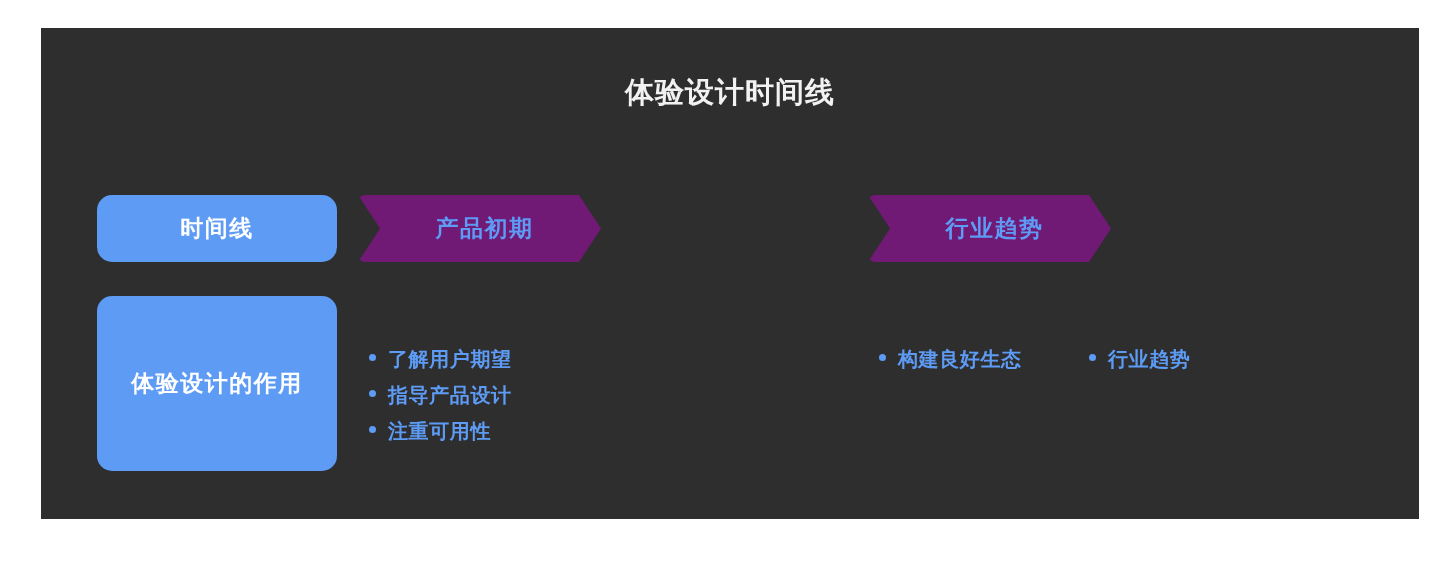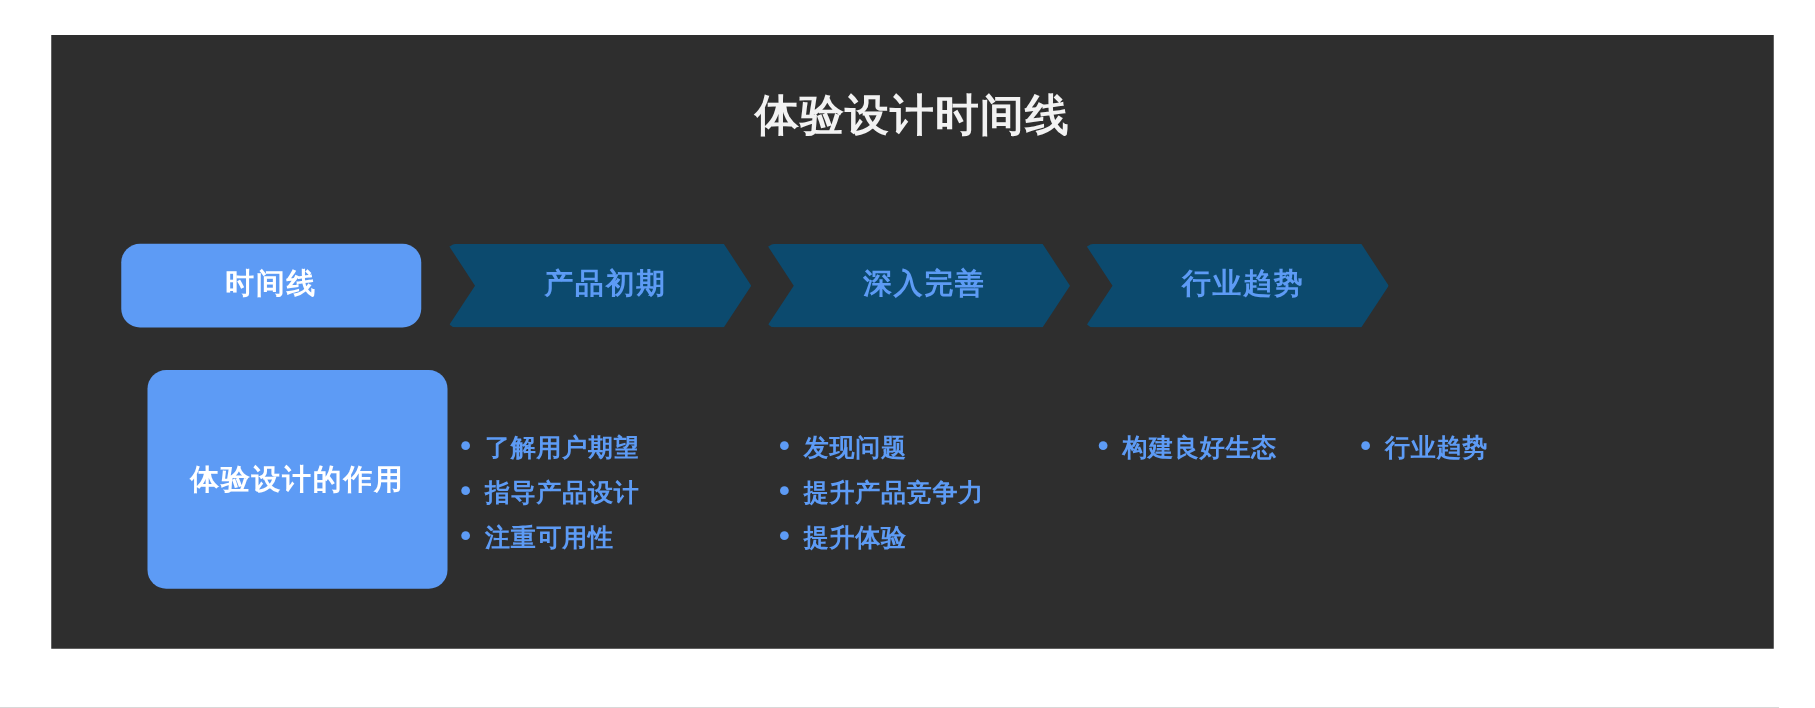--- a/index.html
+++ b/index.html
@@ -33,35 +33,34 @@
   }
 
   
   .title {
     position: absolute;
     left: 0;
     top: 42px;
     width: 1378px;
     text-align: center;
     color: #f2f2f2;
-    font-size: 35px;
+    font-size: 29px;
     font-weight: bold;
     letter-spacing: 1px;
     line-height: 45px;
     white-space: nowrap;
   }
 
   
   .stage-row {
     position: absolute;
     left: 0;
     top: 167px;
     width: 1378px;
     height: 81px;
-    font-family: Liberation Mono, monospace;
   }
 
   .stage {
     position: absolute;
     top: 0;
     height: 67px;
     display: flex;
     align-items: center;
     justify-content: center;
     box-sizing: border-box;
@@ -80,21 +79,21 @@
     left: 56px;
     width: 240px;
     background: #5d9bf5;
     border-radius: 15px;
   }
   .stage.pill .stage-label { color: #ffffff; }
 
   
   .stage.chev {
     width: 243px;
-    background: #0c4a6e;
+    background: #701a75;
     border-radius: 7px;
     -webkit-clip-path: polygon(0 0, calc(100% - 22px) 0, 100% 50%, calc(100% - 22px) 100%, 0 100%, 22px 50%);
     clip-path: polygon(0 0, calc(100% - 22px) 0, 100% 50%, calc(100% - 22px) 100%, 0 100%, 22px 50%);
   }
   .stage.chev .stage-label {
     color: #5d9bf5;
     padding-left: 10px;
   }
   .stage.chev.s1 { left: 317px; }
   .stage.chev.s2 { left: 572px; }
@@ -114,21 +113,20 @@
     position: absolute;
     left: 56px;
     top: 0;
     width: 240px;
     height: 175px;
     background: #5d9bf5;
     border-radius: 15px;
     display: flex;
     align-items: center;
     justify-content: center;
-    margin-left: 21px;
   }
   .role-label {
     color: #ffffff;
     font-size: 23px;
     font-weight: bold;
     letter-spacing: 1.5px;
     white-space: nowrap;
   }
 
   .bullet-col {
@@ -177,23 +175,20 @@
     <div class="stage-row">
 
       <div class="stage pill">
         <span class="stage-label">时间线</span>
       </div>
 
       <div class="stage chev s1">
         <span class="stage-label">产品初期</span>
       </div>
 
-      <div class="stage chev s2">
-        <span class="stage-label">深入完善</span>
-      </div>
 
       <div class="stage chev s3">
         <span class="stage-label">行业趋势</span>
       </div>
 
 
     </div>
 
     <div class="content-row">
 
@@ -209,34 +204,20 @@
         <div class="bullet-item">
           <span class="bullet-dot"></span>
           <span class="bullet-text">指导产品设计</span>
         </div>
         <div class="bullet-item">
           <span class="bullet-dot"></span>
           <span class="bullet-text">注重可用性</span>
         </div>
       </div>
 
-      <div class="bullet-col c2">
-        <div class="bullet-item">
-          <span class="bullet-dot"></span>
-          <span class="bullet-text">发现问题</span>
-        </div>
-        <div class="bullet-item">
-          <span class="bullet-dot"></span>
-          <span class="bullet-text">提升产品竞争力</span>
-        </div>
-        <div class="bullet-item">
-          <span class="bullet-dot"></span>
-          <span class="bullet-text">提升体验</span>
-        </div>
-      </div>
 
       <div class="bullet-col c3">
         <div class="bullet-item">
           <span class="bullet-dot"></span>
           <span class="bullet-text">构建良好生态</span>
         </div>
       </div>
 
       <div class="bullet-col c4">
         <div class="bullet-item">

